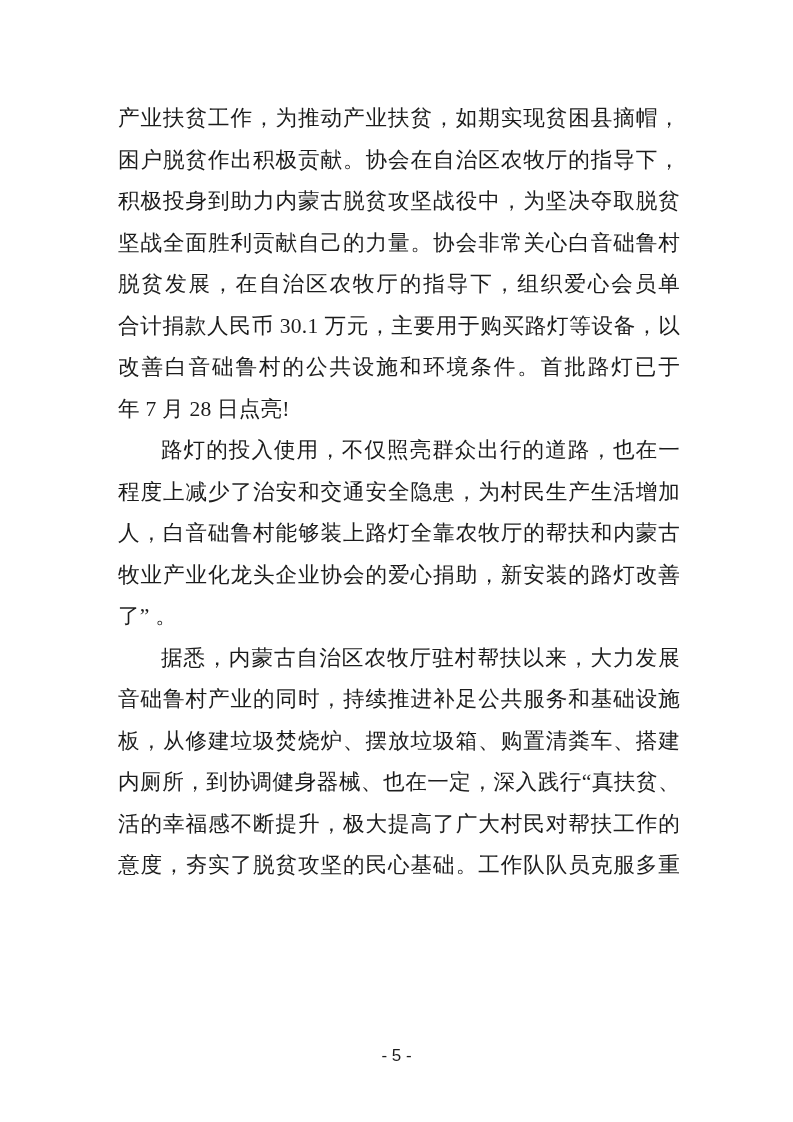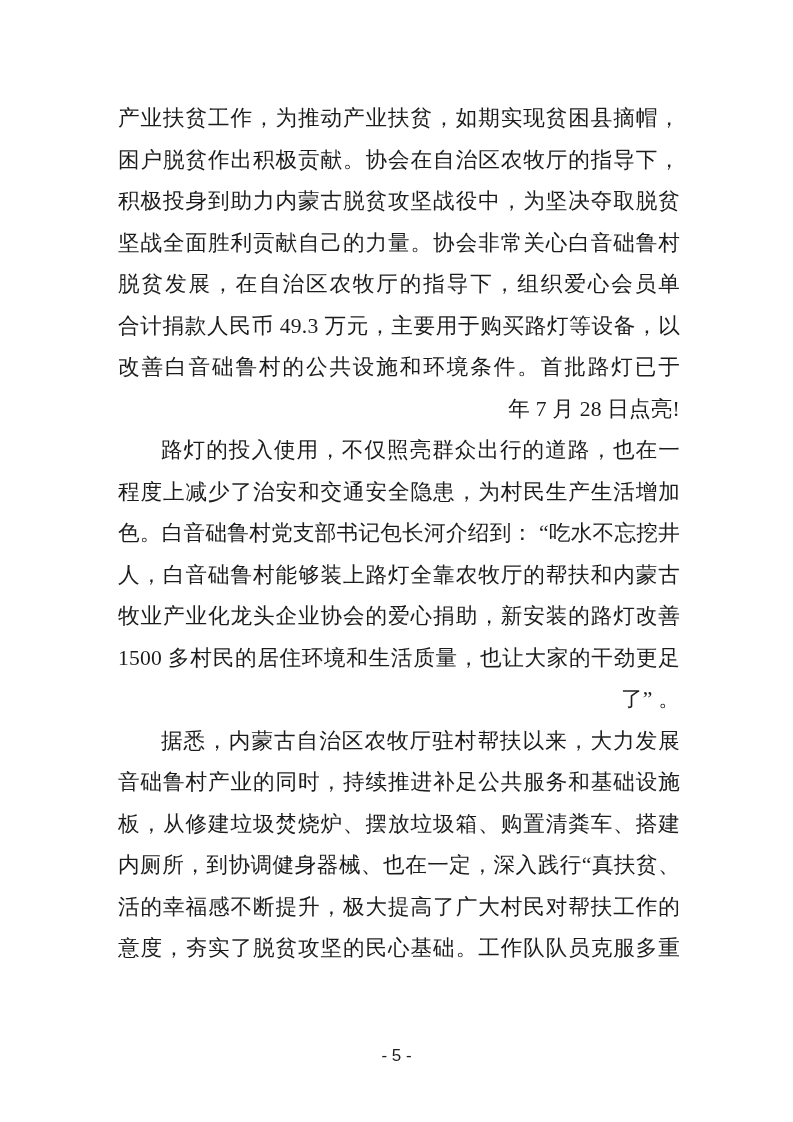--- a/index.html
+++ b/index.html
@@ -26,21 +26,20 @@
     font-family: "Liberation Serif", "DejaVu Serif", serif;
     font-size: 21.6px;
     line-height: 41.5px;
     color: var(--text-color, #1c1c1c);
     letter-spacing: 0.2px;
   }
   .line {
     height: 41.5px;
     white-space: pre-wrap;
     overflow: hidden;
-    text-align: right;
   }
   .line.just {
     text-align: justify;
     text-align-last: justify;
   }
   .line.ind {
     padding-left: 43px;
   }
   .footer {
     position: absolute;
@@ -56,29 +55,27 @@
 </head>
 <body>
 
 <div class="page">
   <div class="text-body">
       <div class="line just">产业扶贫工作，为推动产业扶贫，如期实现贫困县摘帽，贫</div>
       <div class="line just">困户脱贫作出积极贡献。协会在自治区农牧厅的指导下，也</div>
       <div class="line just">积极投身到助力内蒙古脱贫攻坚战役中，为坚决夺取脱贫攻</div>
       <div class="line just">坚战全面胜利贡献自己的力量。协会非常关心白音础鲁村的</div>
       <div class="line just">脱贫发展，在自治区农牧厅的指导下，组织爱心会员单位，</div>
-      <div class="line just">合计捐款人民币 49.3 万元，主要用于购买路灯等设备，以</div>
+      <div class="line just">合计捐款人民币 30.1 万元，主要用于购买路灯等设备，以</div>
       <div class="line just">改善白音础鲁村的公共设施和环境条件。首批路灯已于 2020</div>
       <div class="line">年 7 月 28 日点亮!</div>
       <div class="line just ind">路灯的投入使用，不仅照亮群众出行的道路，也在一定</div>
       <div class="line just">程度上减少了治安和交通安全隐患，为村民生产生活增加亮</div>
-      <div class="line just">色。白音础鲁村党支部书记包长河介绍到： “吃水不忘挖井</div>
       <div class="line just">人，白音础鲁村能够装上路灯全靠农牧厅的帮扶和内蒙古农</div>
       <div class="line just">牧业产业化龙头企业协会的爱心捐助，新安装的路灯改善了</div>
-      <div class="line just">1500 多村民的居住环境和生活质量，也让大家的干劲更足</div>
       <div class="line">了” 。</div>
       <div class="line just ind">据悉，内蒙古自治区农牧厅驻村帮扶以来，大力发展白</div>
       <div class="line just">音础鲁村产业的同时，持续推进补足公共服务和基础设施短</div>
       <div class="line just">板，从修建垃圾焚烧炉、摆放垃圾箱、购置清粪车、搭建院</div>
       <div class="line just">内厕所，到协调健身器械、也在一定，深入践行“真扶贫、</div>
       <div class="line just">活的幸福感不断提升，极大提高了广大村民对帮扶工作的满</div>
       <div class="line just">意度，夯实了脱贫攻坚的民心基础。工作队队员克服多重困</div>
     </div>
   <div class="footer">
     <span>- 5 -</span>

